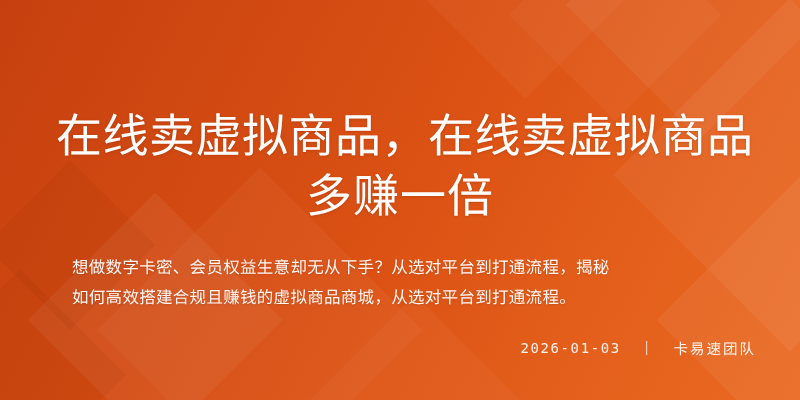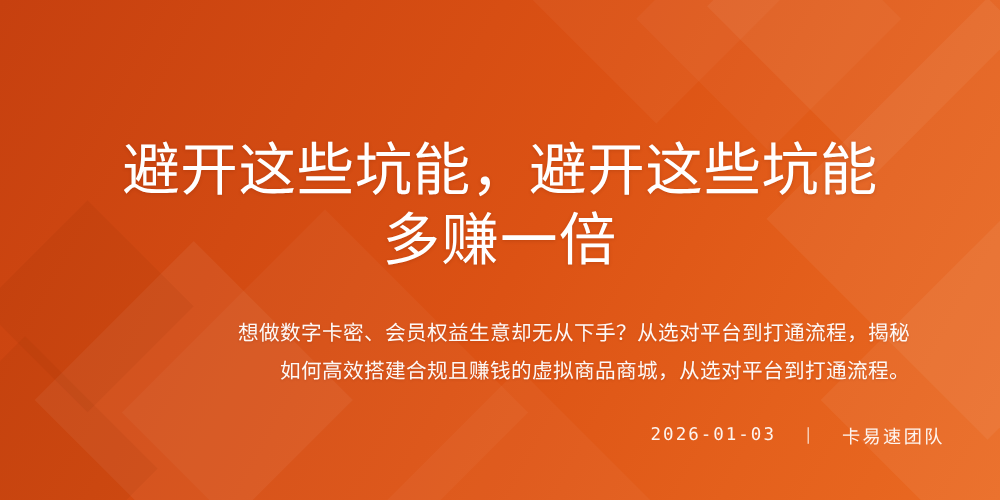--- a/index.html
+++ b/index.html
@@ -76,25 +76,25 @@
     line-height: 60px;
     font-weight: 400;
     letter-spacing: 0.5px;
     margin-top: 18px;
     text-shadow: 0 1px 3px rgba(110, 30, 0, 0.22);
   }
   .headline .ln {
     display: block;
     white-space: nowrap;
   }
-  .headline .ln2 { letter-spacing: 1px; font-family: Liberation Mono, monospace; }
+  .headline .ln2 { letter-spacing: 1px; }
 
   .subtitle {
     margin-top: 26px;
-    text-align: right;
+    text-align: left;
     color: rgba(255, 255, 255, 0.96);
     font-size: 16.5px;
     line-height: 30px;
     font-weight: 400;
     letter-spacing: 0.3px;
     padding: 0 16px;
     text-shadow: 0 1px 2px rgba(110, 30, 0, 0.18);
   }
   .subtitle .sln { display: block; }
 
@@ -140,21 +140,21 @@
     <div class="dia dark d6"></div>
     <div class="dia soft d7"></div>
     <div class="dia dark d8"></div>
     <div class="dia soft d9"></div>
     <div class="dia soft d10"></div>
   </div>
 
   <div class="content">
 
     <div class="headline">
-      <span class="ln ln1">避开这些坑能，避开这些坑能</span>
+      <span class="ln ln1">在线卖虚拟商品，在线卖虚拟商品</span>
       <span class="ln ln2">多赚一倍</span>
     </div>
 
     <div class="subtitle">
       <span class="sln">想做数字卡密、会员权益生意却无从下手？从选对平台到打通流程，揭秘</span>
       <span class="sln">如何高效搭建合规且赚钱的虚拟商品商城，从选对平台到打通流程。</span>
     </div>
 
   </div>
 

